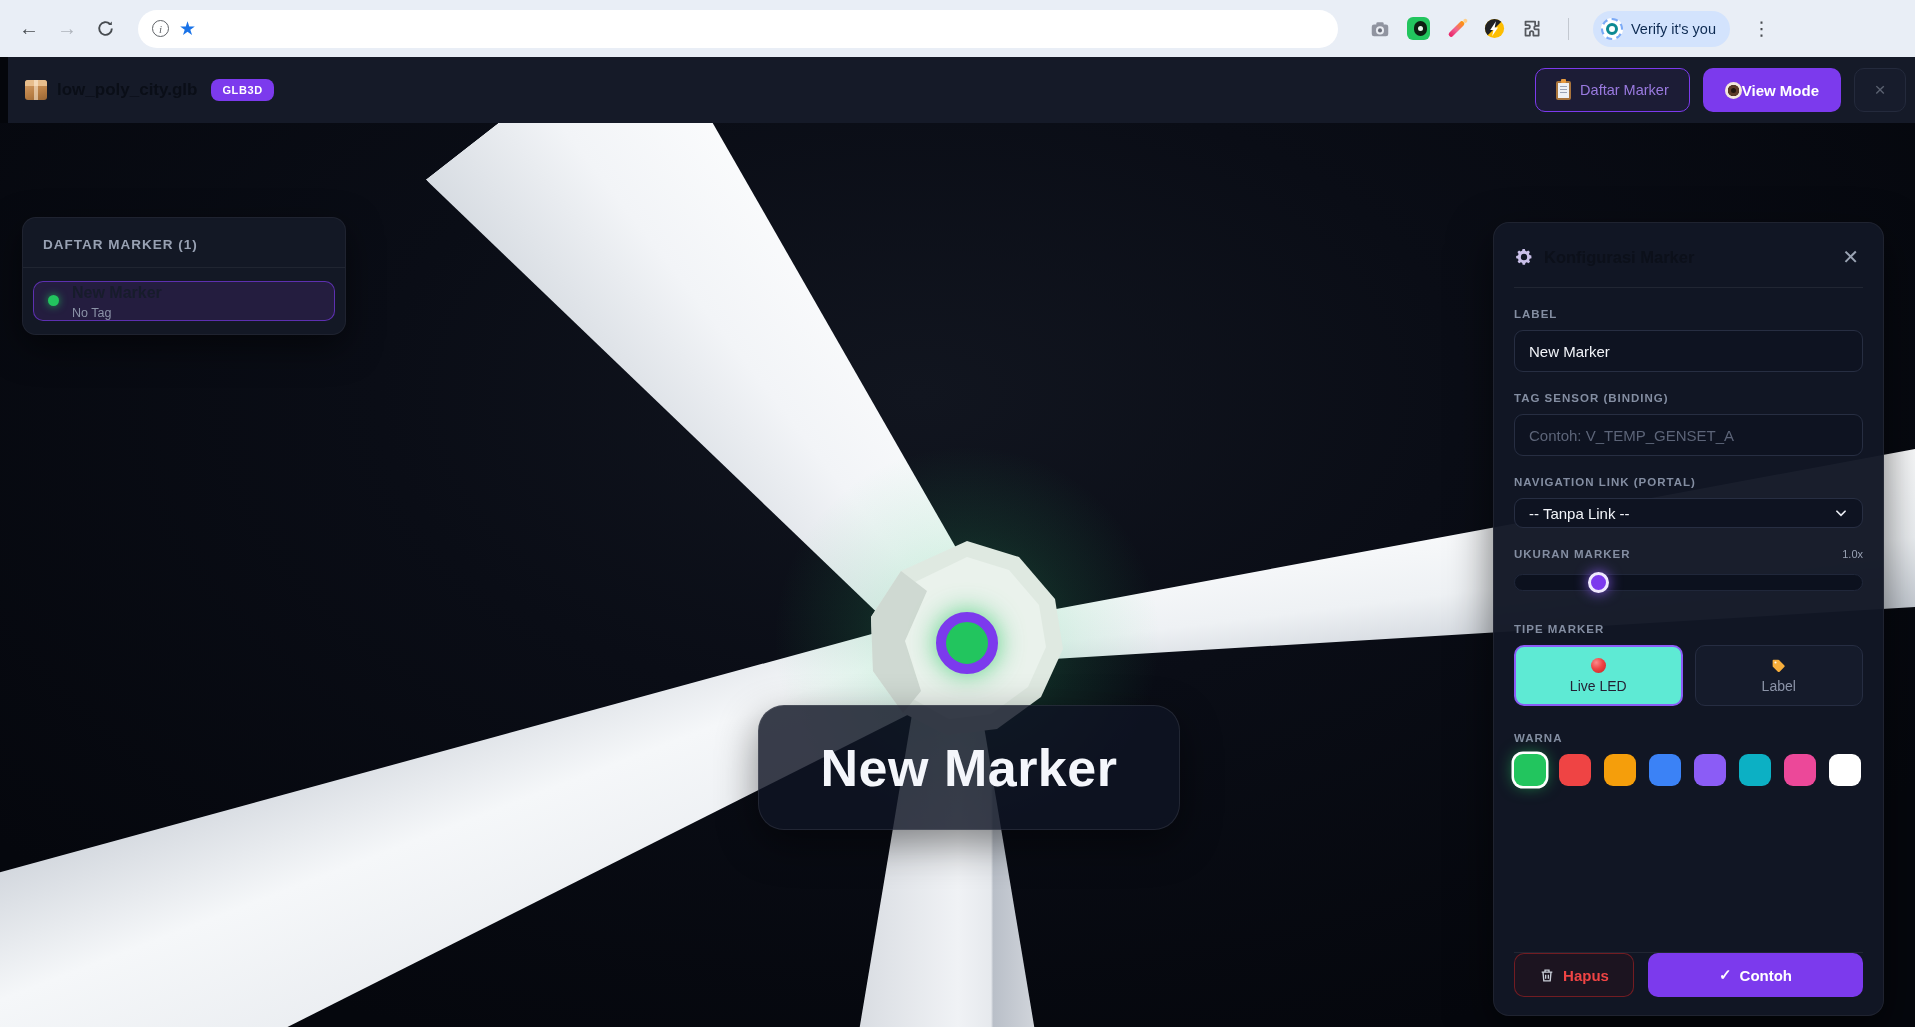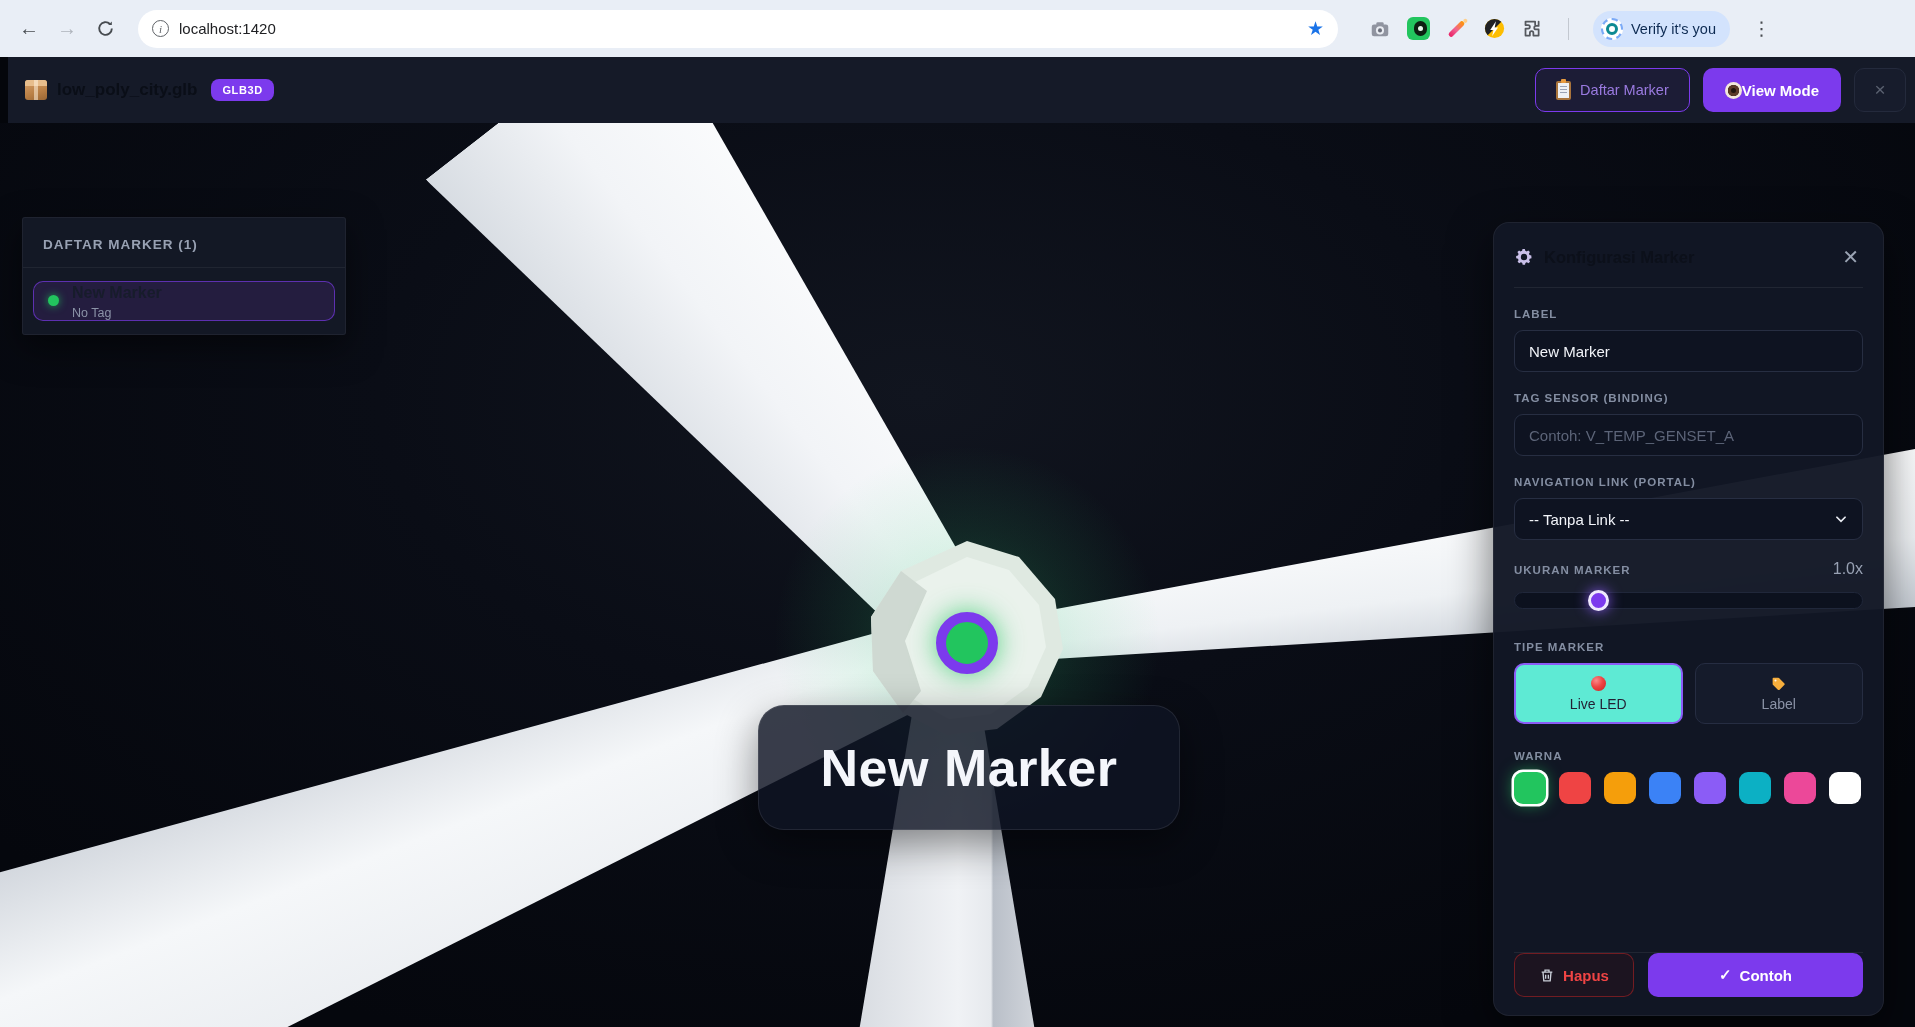--- a/index.html
+++ b/index.html
@@ -52,39 +52,39 @@
   .blade-up { left:967px; top:522px; width:700px; height:280px; margin-top:-140px; transform:rotate(-128deg); background:linear-gradient(180deg,#d7dce2 0%,#f2f4f7 50%,#fbfcfd 100%); clip-path:polygon(0 36%, 100% 0, 100% 100%, 0 64%); }
   .blade-down { left:967px; top:522px; width:1080px; height:300px; margin-top:-150px; transform:rotate(159deg); background:linear-gradient(180deg,#e9ecf0 0%,#f5f7f9 55%,#cfd4db 100%); clip-path:polygon(0 38%, 100% 2%, 100% 98%, 0 62%); }
   .mast { position:absolute; left:967px; top:540px; width:220px; height:500px; margin-left:-130px; background:linear-gradient(90deg,#d4d8de 0%,#f0f2f5 55%,#e6e9ed 70%,#b9bfc8 71%,#dde0e5 100%); clip-path:polygon(38% 0, 62% 0, 100% 100%, 0 100%); }
   .hub-glow { position:absolute; left:967px; top:516px; width:420px; height:420px; margin:-210px 0 0 -210px; background:radial-gradient(circle, rgba(52,211,120,.28) 0%, rgba(52,211,120,.10) 38%, transparent 65%); border-radius:50%; }
   .hub { position:absolute; left:967px; top:518px; width:220px; height:220px; margin:-110px 0 0 -110px; }
   .marker-dot { position:absolute; left:967px; top:520px; width:62px; height:62px; margin:-31px 0 0 -31px; border-radius:50%; background:#22c55e; border:10px solid #7c3aed; box-shadow:0 0 26px rgba(34,197,94,.75); cursor:pointer; }
   .scene-tooltip { position:absolute; left:758px; top:582px; width:422px; height:125px; background:rgba(15,20,35,.82); border:1px solid rgba(255,255,255,.09); border-radius:26px; display:flex; align-items:center; justify-content:center; box-shadow:0 14px 40px rgba(0,0,0,.45); }
   .scene-tooltip span { font-size:52px; font-weight:bold; color:#f4f6fb; letter-spacing:.5px; }
 
   
-  .left-panel { position:absolute; left:22px; top:217px; width:324px; background:rgba(20,25,39,.96); border:1px solid rgba(255,255,255,.05); border-radius:3px; box-shadow:0 12px 34px rgba(0,0,0,.5); }
+  .left-panel { position:absolute; left:22px; top:217px; width:324px; background:rgba(20,25,39,.96); border:1px solid rgba(255,255,255,.05); border-radius:14px; box-shadow:0 12px 34px rgba(0,0,0,.5); }
   .left-panel-header { padding:19px 20px 15px 20px; font-size:13.5px; font-weight:bold; letter-spacing:1px; color:#98a1b3; border-bottom:1px solid rgba(255,255,255,.06); }
   .marker-item { margin:13px 10px 13px 10px; background:#241d3f; border:1px solid rgba(124,58,237,.65); border-radius:10px; padding:0 14px; display:flex; align-items:center; gap:13px; cursor:pointer; }
   .marker-item-dot { width:11px; height:11px; border-radius:50%; background:#22c55e; box-shadow:0 0 8px rgba(34,197,94,.8); flex:none; }
   .marker-item-name { font-size:16px; font-weight:bold; color:#171c2b; line-height:1.35; }
   .marker-item-tag { font-size:12.5px; color:#8b93a7; margin-top:2px; }
 
   
   .config-panel { position:absolute; left:1493px; top:222px; width:391px; height:794px; background:rgba(18,23,37,.97); border:1px solid rgba(255,255,255,.06); border-radius:16px; box-shadow:0 16px 44px rgba(0,0,0,.55); padding:20px 20px 18px 20px; display:flex; flex-direction:column; }
   .config-header { display:flex; align-items:center; gap:10px; padding-bottom:16px; border-bottom:1px solid rgba(255,255,255,.07); }
   .config-title { font-size:16.5px; font-weight:bold; color:#0c101a; flex:1; }
   .config-close { font-size:20px; color:#9aa3b3; cursor:pointer; padding:2px 4px; }
   .field-label { font-size:11.5px; font-weight:bold; letter-spacing:1px; color:#848e a2; color:#848ea2; margin:20px 0 10px 0; }
   .cfg-input { width:100%; height:42px; background:#0e1321; border:1px solid #272e42; border-radius:9px; color:#f2f4f9; font-size:15px; padding:0 14px; font-family:"Liberation Sans",sans-serif; outline:none; }
   .cfg-input::placeholder { color:#5c6478; }
-  .cfg-select { width:100%; height:42px; background:#0e1321; border:1px solid #272e42; border-radius:9px; color:#f2f4f9; font-size:15px; padding:0 14px; display:flex; align-items:center; justify-content:space-between; cursor:pointer; }
+  .cfg-select { width:100%; height:30px; background:#0e1321; border:1px solid #272e42; border-radius:9px; color:#f2f4f9; font-size:15px; padding:0 14px; display:flex; align-items:center; justify-content:space-between; cursor:pointer; }
   .size-row { display:flex; align-items:baseline; justify-content:space-between; margin:20px 0 14px 0; }
   .size-row .field-label { margin:0; }
-  .size-value { font-size:16px; color:#98a1b3; }
+  .size-value { font-size:11px; color:#98a1b3; }
   .slider-track { position:relative; width:100%; height:17px; background:#0c111e; border:1px solid #20273a; border-radius:9px; cursor:pointer; }
   .slider-thumb { position:absolute; top:50%; width:21px; height:21px; margin:-10.5px 0 0 -10.5px; border-radius:50%; background:#7c3aed; border:3px solid #efe9fd; box-shadow:0 0 14px rgba(139,92,246,.95); cursor:grab; }
   .type-grid { display:grid; grid-template-columns:1fr 1fr; gap:12px; }
   .type-btn { height:61px; border-radius:10px; background:#151b2b; border:1px solid #262d42; display:flex; flex-direction:column; align-items:center; justify-content:center; gap:5px; cursor:pointer; color:#8b93a7; font-size:14px; }
   .type-btn.selected { background:#5eead4; border:2px solid #8b5cf6; color:#241f33; }
   .led-ic { width:15px; height:15px; border-radius:50%; background:radial-gradient(circle at 35% 30%, #fb8a8a 0%, #ef4444 45%, #c42323 100%); }
   .tag-ic { width:15px; height:15px; }
   .gauge-ic { width:17px; height:15px; background:#eef1f6; border-radius:3px; display:flex; align-items:flex-end; justify-content:center; gap:1.5px; padding:2px; }
   .gauge-ic i { display:block; width:3px; border-radius:1px; }
   .swatch-row { display:flex; gap:13px; }
@@ -103,21 +103,20 @@
     <div class="nav-btn">←</div>
     <div class="nav-btn disabled">→</div>
     <div class="nav-btn">
       <svg width="19" height="19" viewBox="0 0 24 24" fill="none" stroke="#474b50" stroke-width="2.4">
         <path d="M20 12a8 8 0 1 1-2.4-5.7"></path>
           <polyline points="20 3 20 7.5 15.5 7.5" fill="#474b50" stroke="none"></polyline>
       </svg>
     </div>
     <div class="omnibox">
       <div class="info-badge">i</div>
-      <div class="url-text">localhost:1420</div>
       <div class="star">★</div>
     </div>
     <div class="ext-area">
       <div class="ext-icon">
         <svg width="22" height="22" viewBox="0 0 24 24">
           <rect x="3" y="7" width="18" height="13" rx="2.5" fill="#9094a0"></rect>
           <rect x="8" y="4.5" width="8" height="4" rx="1.5" fill="#9094a0"></rect>
           <circle cx="12" cy="13.5" r="4.4" fill="#e9ecf2"></circle>
           <circle cx="12" cy="13.5" r="2.2" fill="#6a6e7a"></circle>
         </svg>

